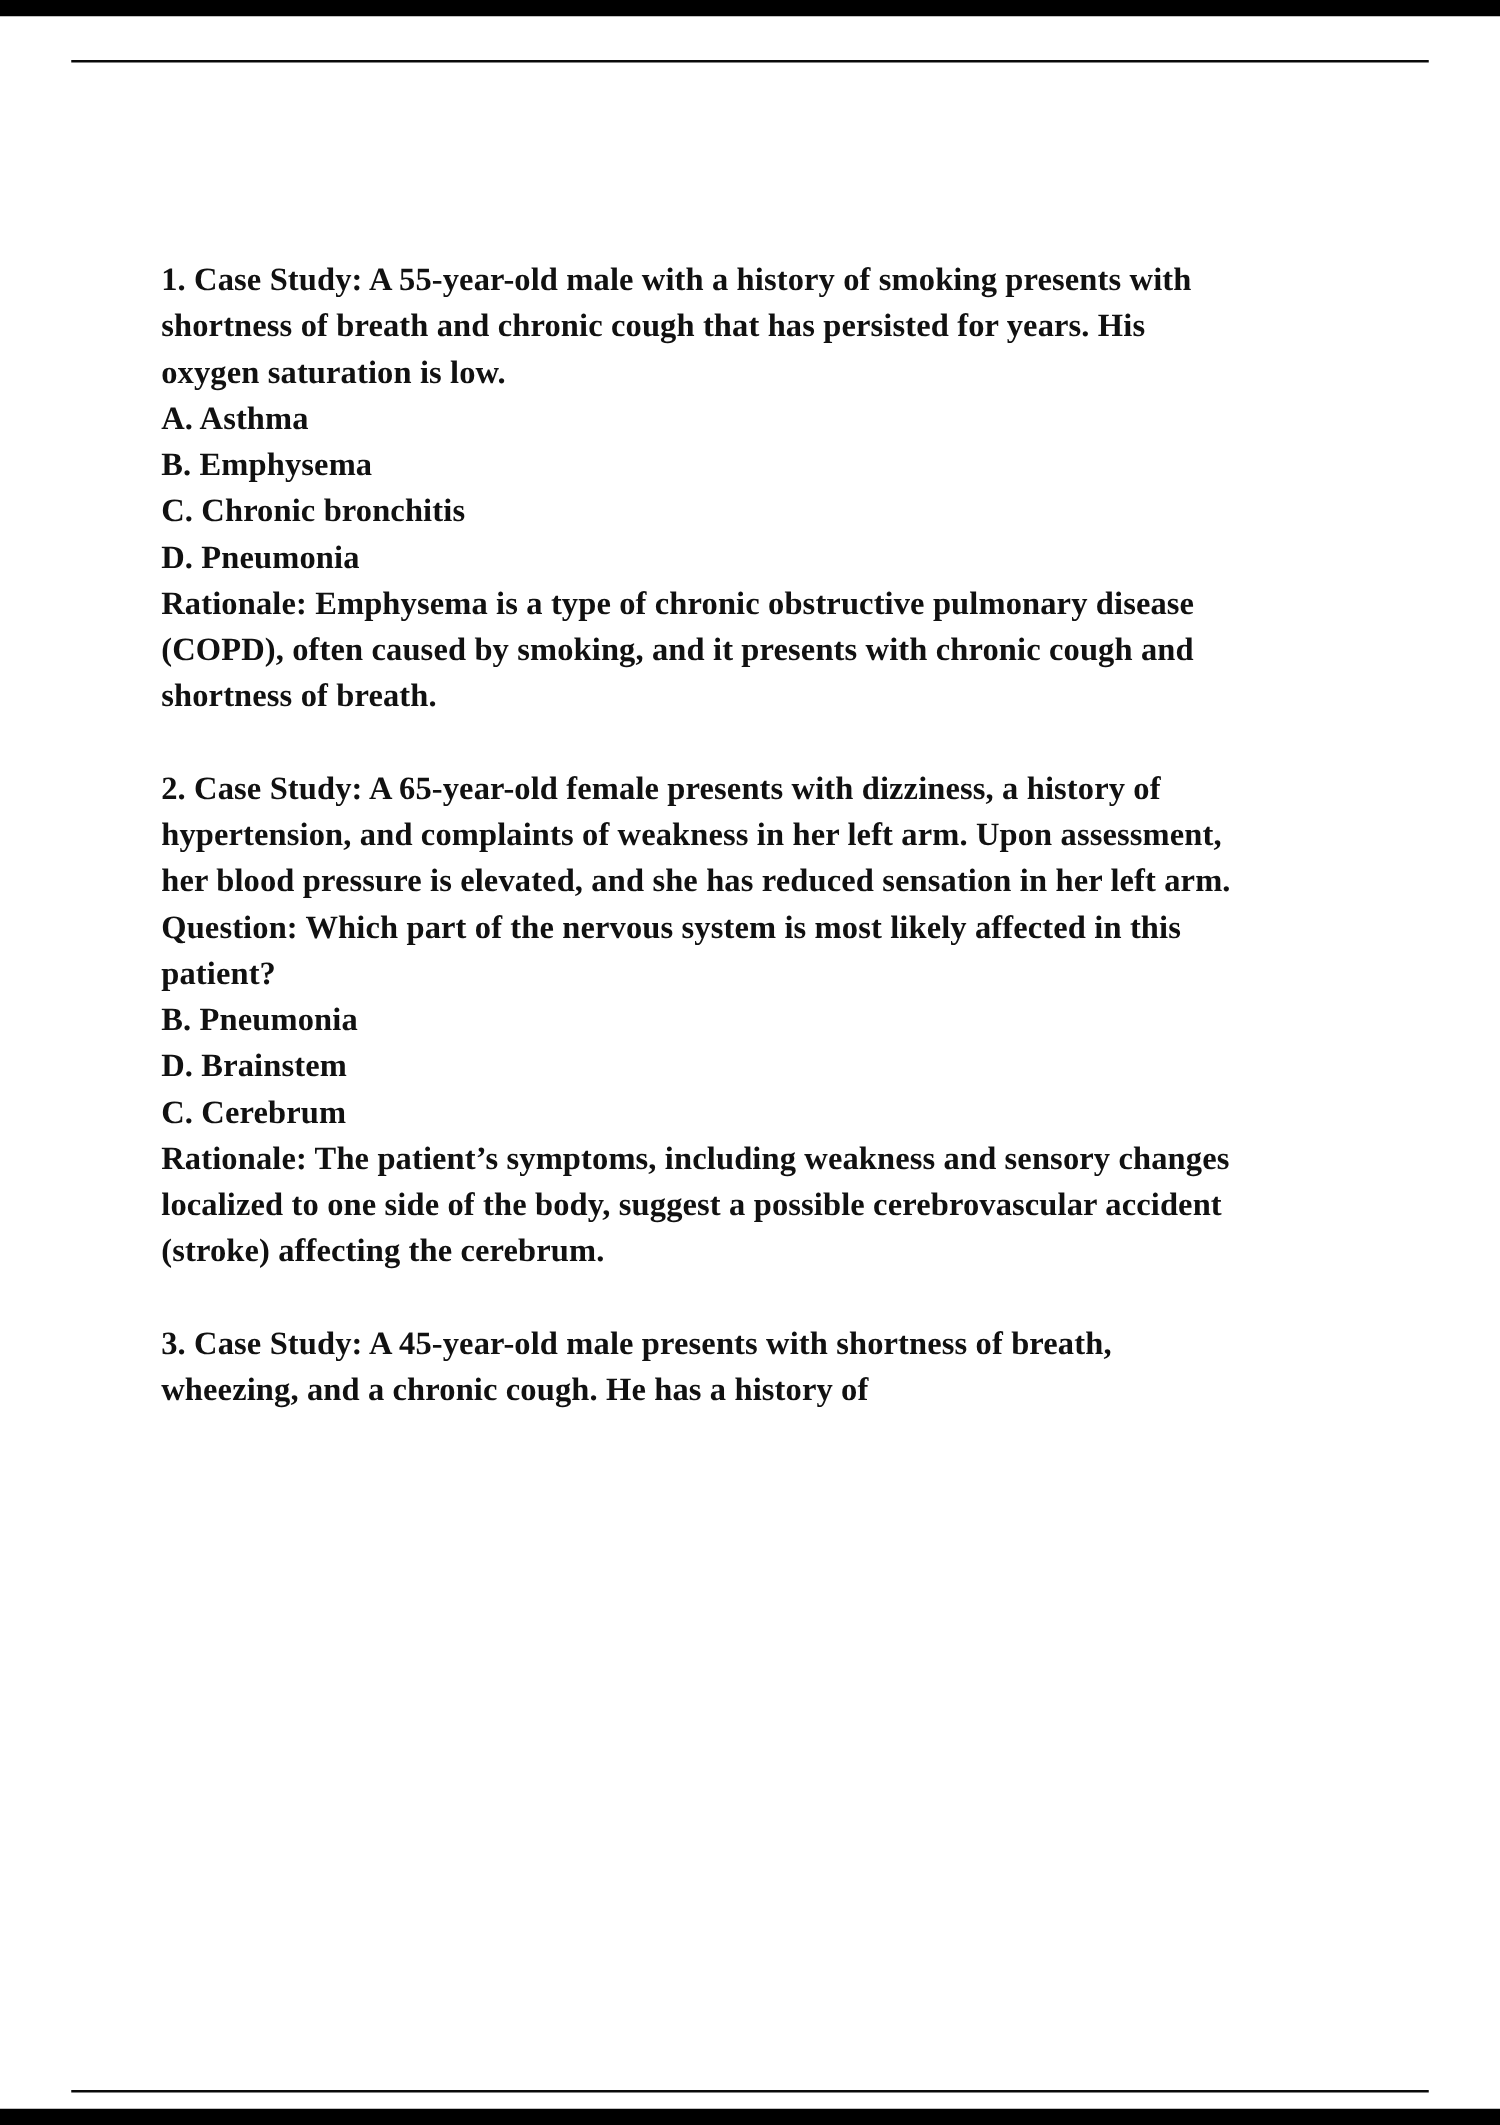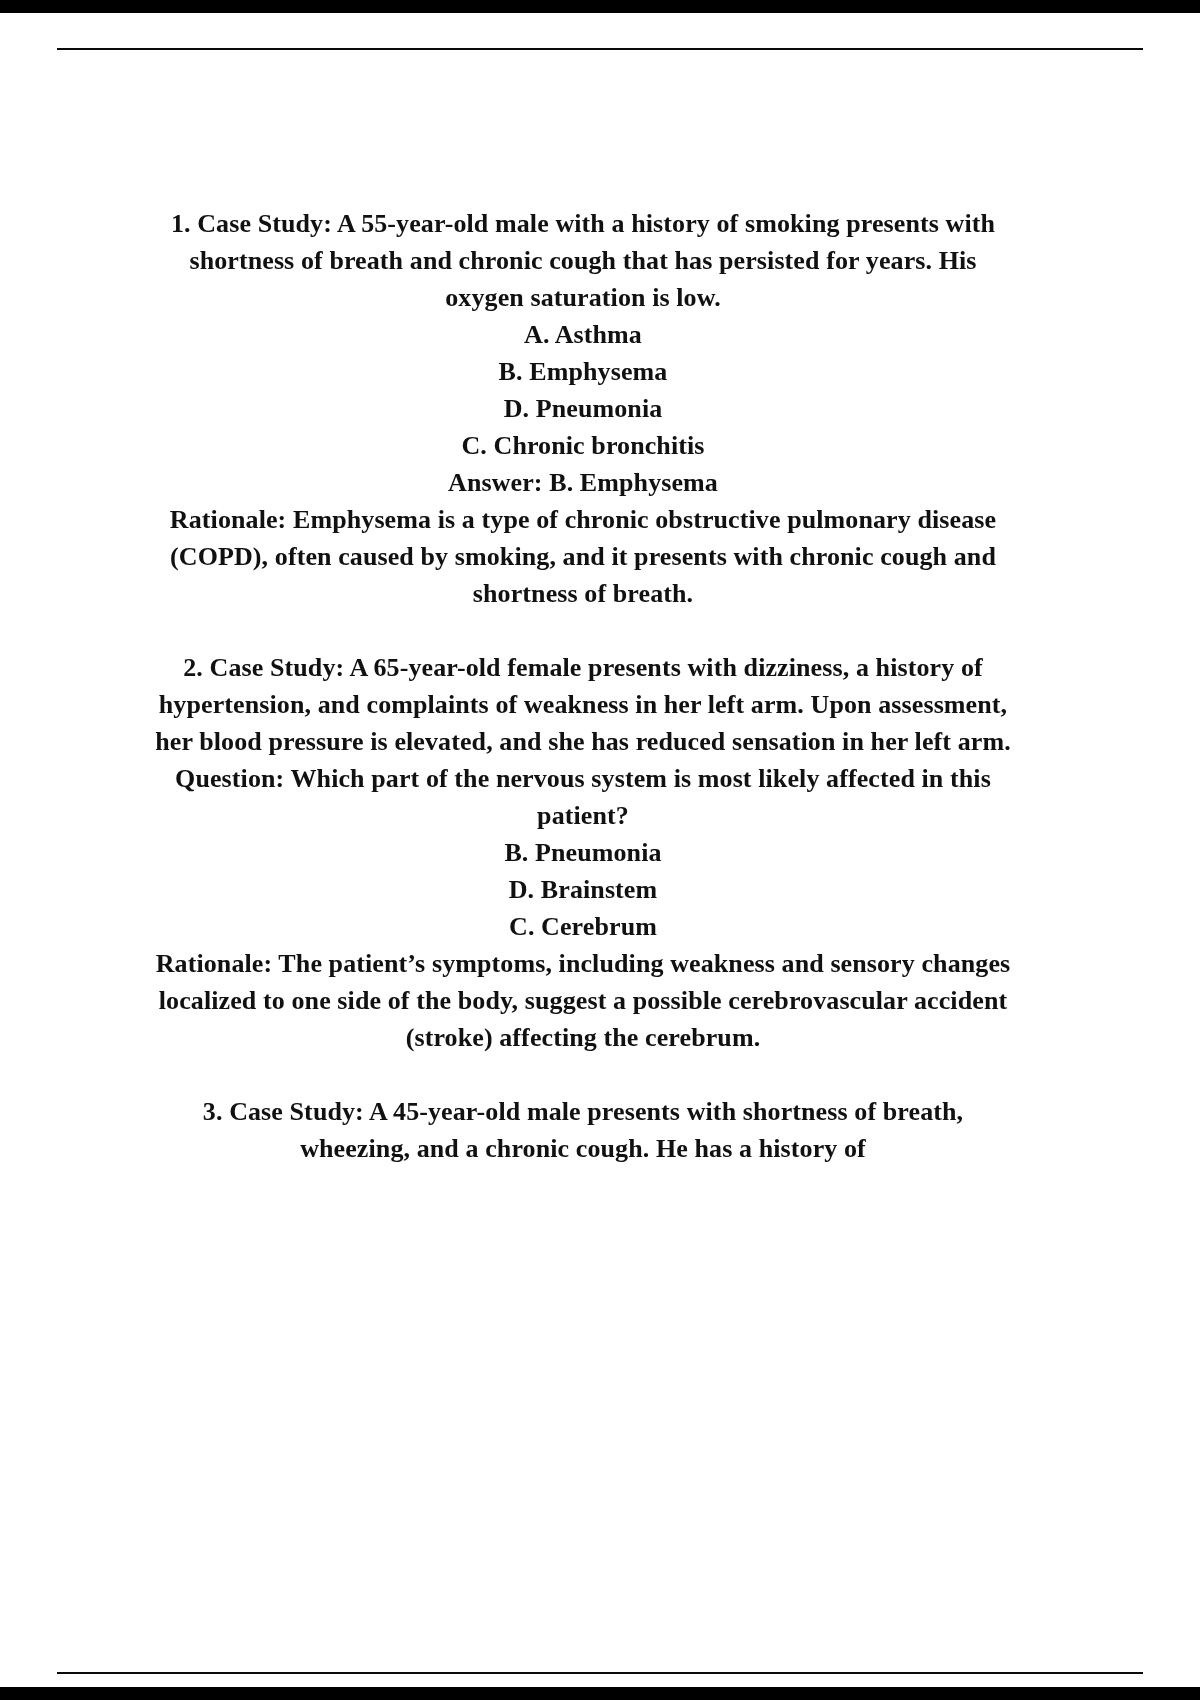--- a/index.html
+++ b/index.html
@@ -39,24 +39,23 @@
     position: absolute;
     bottom: 26px;
     left: 57px;
     right: 57px;
     height: 2px;
     background: #0a0a0a;
   }
   .content {
     position: absolute;
     top: 205px;
-    left: 147px;
+    left: 129px;
     width: 872px;
     color: #111111;
-    text-align: center;
   }
   .qa-block {
     margin: 0 0 37px 0;
   }
   .doc-line {
     font-size: 26px;
     line-height: 37px;
     font-weight: bold;
     color: #111111;
     letter-spacing: 0.1px;
@@ -67,23 +66,22 @@
 
 <div class="page">
   <div class="top-bar"></div>
   <div class="top-rule"></div>
 
   <main class="content" id="content">
       <section class="qa-block">
         <div class="doc-line">1. Case Study: A 55-year-old male with a history of smoking presents with shortness of breath and chronic cough that has persisted for years. His oxygen saturation is low.</div>
         <div class="doc-line">A. Asthma</div>
         <div class="doc-line">B. Emphysema</div>
+        <div class="doc-line">C. Chronic bronchitis</div>
         <div class="doc-line">D. Pneumonia</div>
-        <div class="doc-line">C. Chronic bronchitis</div>
-        <div class="doc-line">Answer: B. Emphysema</div>
         <div class="doc-line">Rationale: Emphysema is a type of chronic obstructive pulmonary disease (COPD), often caused by smoking, and it presents with chronic cough and shortness of breath.</div>
       </section>
       <section class="qa-block">
         <div class="doc-line">2. Case Study: A 65-year-old female presents with dizziness, a history of hypertension, and complaints of weakness in her left arm. Upon assessment, her blood pressure is elevated, and she has reduced sensation in her left arm.</div>
         <div class="doc-line">Question: Which part of the nervous system is most likely affected in this patient?</div>
         <div class="doc-line">B. Pneumonia</div>
         <div class="doc-line">D. Brainstem</div>
         <div class="doc-line">C. Cerebrum</div>
         <div class="doc-line">Rationale: The patient’s symptoms, including weakness and sensory changes localized to one side of the body, suggest a possible cerebrovascular accident (stroke) affecting the cerebrum.</div>
       </section>

